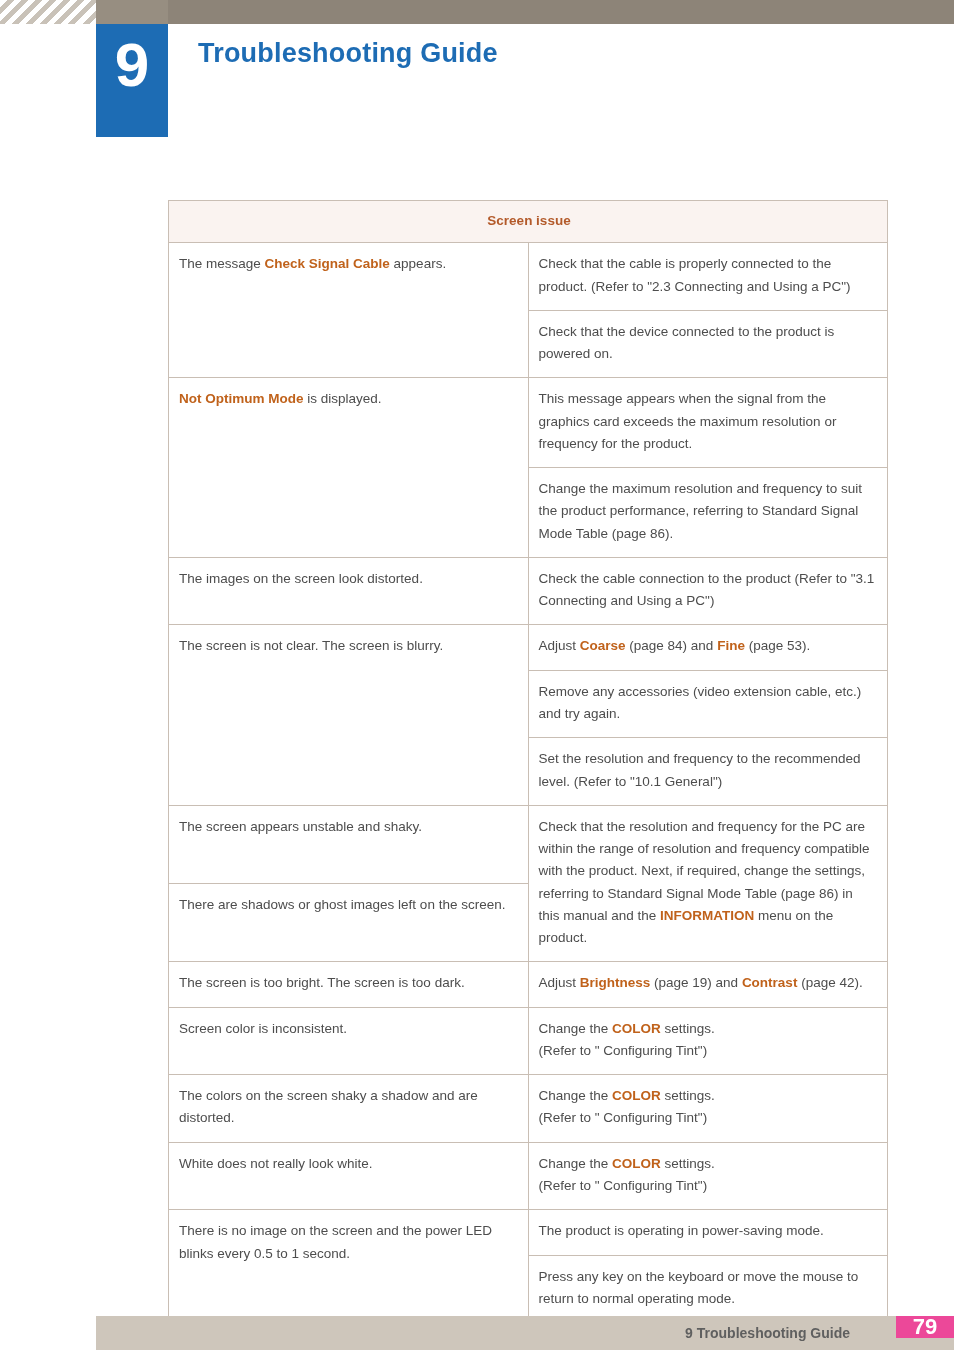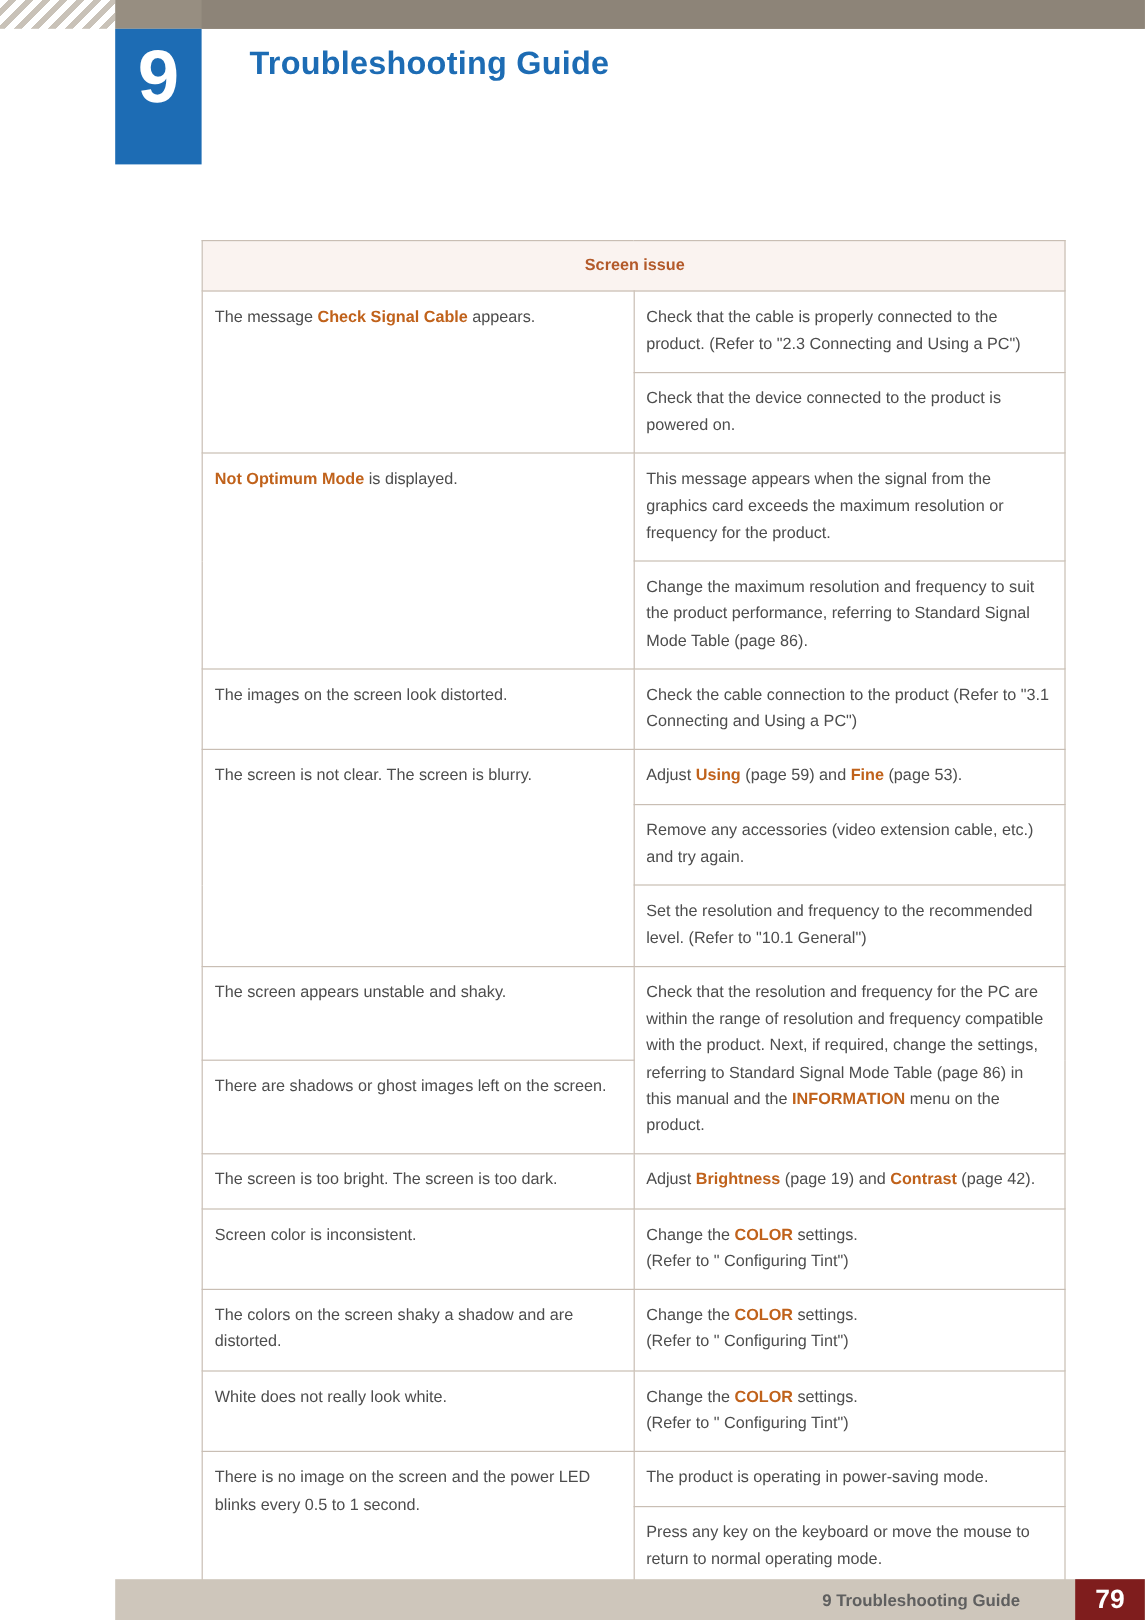--- a/index.html
+++ b/index.html
@@ -64,21 +64,21 @@
     display: flex;
     align-items: flex-start;
     justify-content: center;
     padding-top: 10px;
     box-sizing: border-box;
     line-height: 1;
   }
   .chapter-title {
     position: absolute;
     top: 38px;
-    left: 208px;
+    left: 198px;
     font-size: 27px;
     font-weight: bold;
     color: #1d6cb4;
     letter-spacing: 0.2px;
   }
 
   
   .table-wrap {
     position: absolute;
     top: 200px;
@@ -133,22 +133,22 @@
     font-size: 14px;
     color: #5f5f5f;
     font-weight: bold;
     white-space: nowrap;
   }
   .footer-page {
     position: absolute;
     right: 0px;
     top: 0px;
     width: 58px;
-    height: 34px;
-    background: #7f1d1d;
+    height: 22px;
+    background: #ec4899;
     color: #ffffff;
     font-size: 22px;
     font-weight: bold;
     display: flex;
     align-items: center;
     justify-content: center;
   }
 </style>
 </head>
 <body>
@@ -190,21 +190,21 @@
     </tr>
 
     <tr>
       <td class="col-left">The images on the screen look distorted.</td>
       <td class="col-right">Check the cable connection to the product (Refer to "3.1 Connecting and Using a PC")</td>
     </tr>
 
     <tr>
       <td class="col-left" rowspan="3">The screen is not clear. The screen is blurry.</td>
       <td class="col-right">
-        <span>Adjust </span><span class="hl">Using</span><span> (page 59) and </span><span class="hl">Fine</span><span> (page 53).</span>
+        <span>Adjust </span><span class="hl">Coarse</span><span> (page 84) and </span><span class="hl">Fine</span><span> (page 53).</span>
       </td>
     </tr>
     <tr>
       <td class="col-right">Remove any accessories (video extension cable, etc.) and try again.</td>
     </tr>
     <tr>
       <td class="col-right">Set the resolution and frequency to the recommended level. (Refer to "10.1 General")</td>
     </tr>
 
     <tr>

